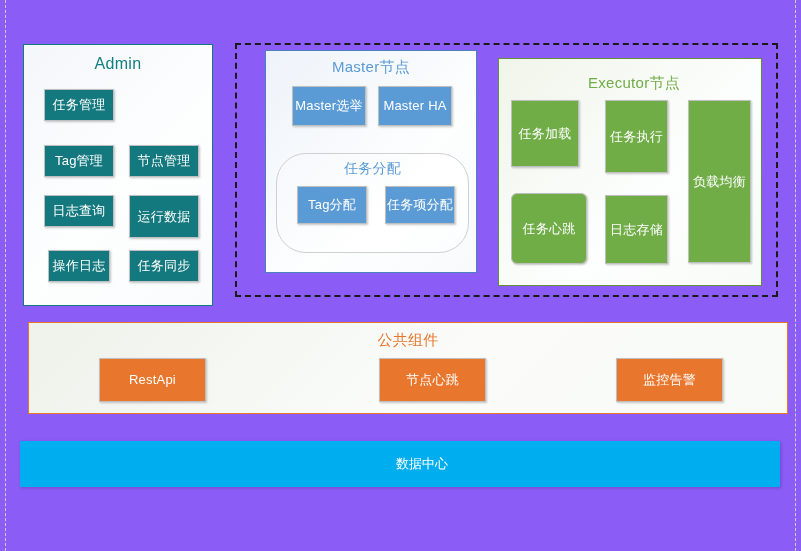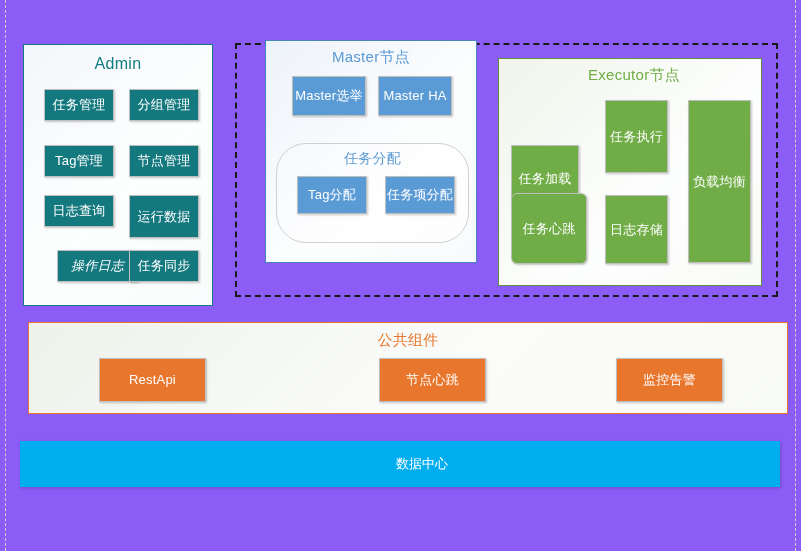--- a/index.html
+++ b/index.html
@@ -116,52 +116,51 @@
 
 <div id="canvas">
 
   <div class="guide left"></div>
   <div class="guide right"></div>
 
   <div class="group admin" style="left:23px; top:44px; width:190px; height:262px;">
     <div class="group-title" style="top:10px; font-size:16px;">Admin</div>
 
     <div class="node teal" style="left:20px; top:44px; width:70px; height:32px;">任务管理</div>
-    <div class="node teal" style="left:105px; top:44px; width:70px; height:32px;">分组管理</div>
 
     <div class="node teal" style="left:20px; top:100px; width:70px; height:32px;">Tag管理</div>
     <div class="node teal" style="left:105px; top:100px; width:70px; height:32px;">节点管理</div>
 
     <div class="node teal" style="left:20px; top:150px; width:70px; height:32px;">日志查询</div>
     <div class="node teal" style="left:105px; top:150px; width:70px; height:43px;">运行数据</div>
 
-    <div class="node teal" style="left:33px; top:205px; width:81px; height:32px;font-style:italic;">操作日志</div>
+    <div class="node teal" style="left:24px; top:205px; width:62px; height:32px;">操作日志</div>
     <div class="node teal" style="left:105px; top:205px; width:70px; height:32px;">任务同步</div>
   </div>
 
   <div class="dashed-cluster" style="left:235px; top:43px; width:543px; height:254px;"></div>
 
-  <div class="group master" style="left:265px; top:40px; width:212px; height:223px;">
+  <div class="group master" style="left:265px; top:50px; width:212px; height:223px;">
     <div class="group-title" style="top:7px;">Master节点</div>
 
     <div class="node blue" style="left:26px; top:35px; width:74px; height:40px;">Master选举</div>
     <div class="node blue" style="left:112px; top:35px; width:74px; height:40px;">Master HA</div>
 
     <div class="subgroup" style="left:10px; top:102px; width:193px; height:100px;border-radius:30px;">
       <div class="group-title" style="top:6px;">任务分配</div>
 
       <div class="node blue" style="left:20px; top:32px; width:70px; height:38px;">Tag分配</div>
       <div class="node blue" style="left:108px; top:32px; width:70px; height:38px;">任务项分配</div>
     </div>
   </div>
 
   <div class="group executor" style="left:498px; top:58px; width:264px; height:228px;">
-    <div class="group-title" style="top:7px;padding-left:8px;">Executor节点</div>
+    <div class="group-title" style="top:15px;padding-left:8px;">Executor节点</div>
 
-    <div class="node green" style="left:12px; top:41px; width:68px; height:67px;margin-top:45px;">任务加载</div>
+    <div class="node green" style="left:12px; top:41px; width:68px; height:67px;">任务加载</div>
     <div class="node green" style="left:106px; top:41px; width:63px; height:73px;">任务执行</div>
     <div class="node green" style="left:189px; top:41px; width:63px; height:163px;">负载均衡</div>
 
     <div class="node green" style="left:12px; top:134px; width:76px; height:71px;border-radius:6px;">任务心跳</div>
     <div class="node green" style="left:106px; top:136px; width:63px; height:69px;">日志存储</div>
   </div>
 
   <div class="group common" style="left:20px; top:322px; width:760px; height:92px;">
     <div class="group-title" style="top:8px;">公共组件</div>
 

